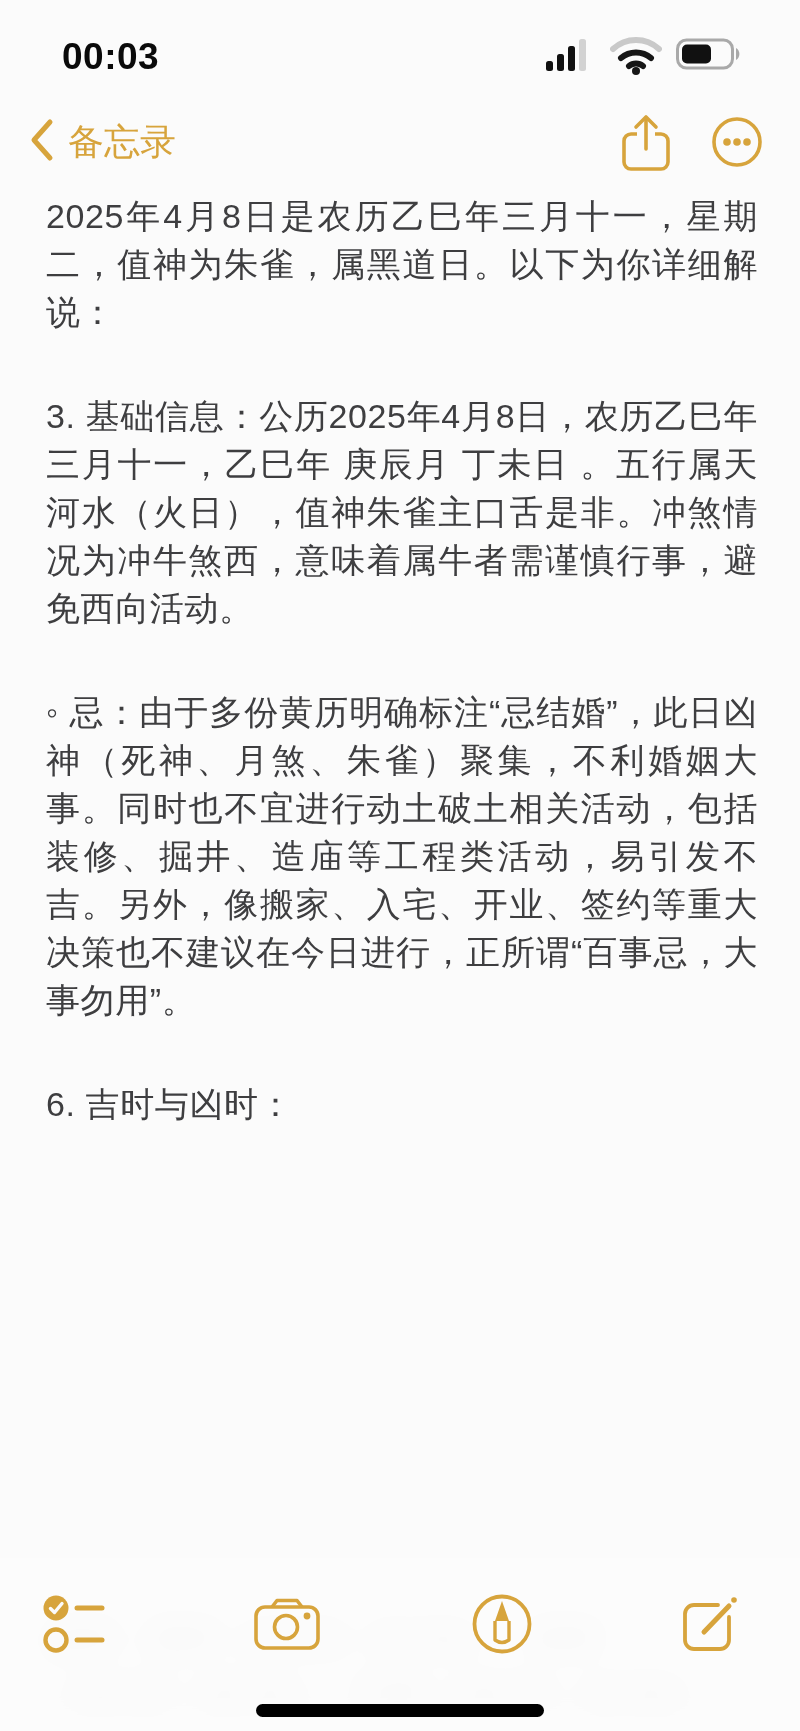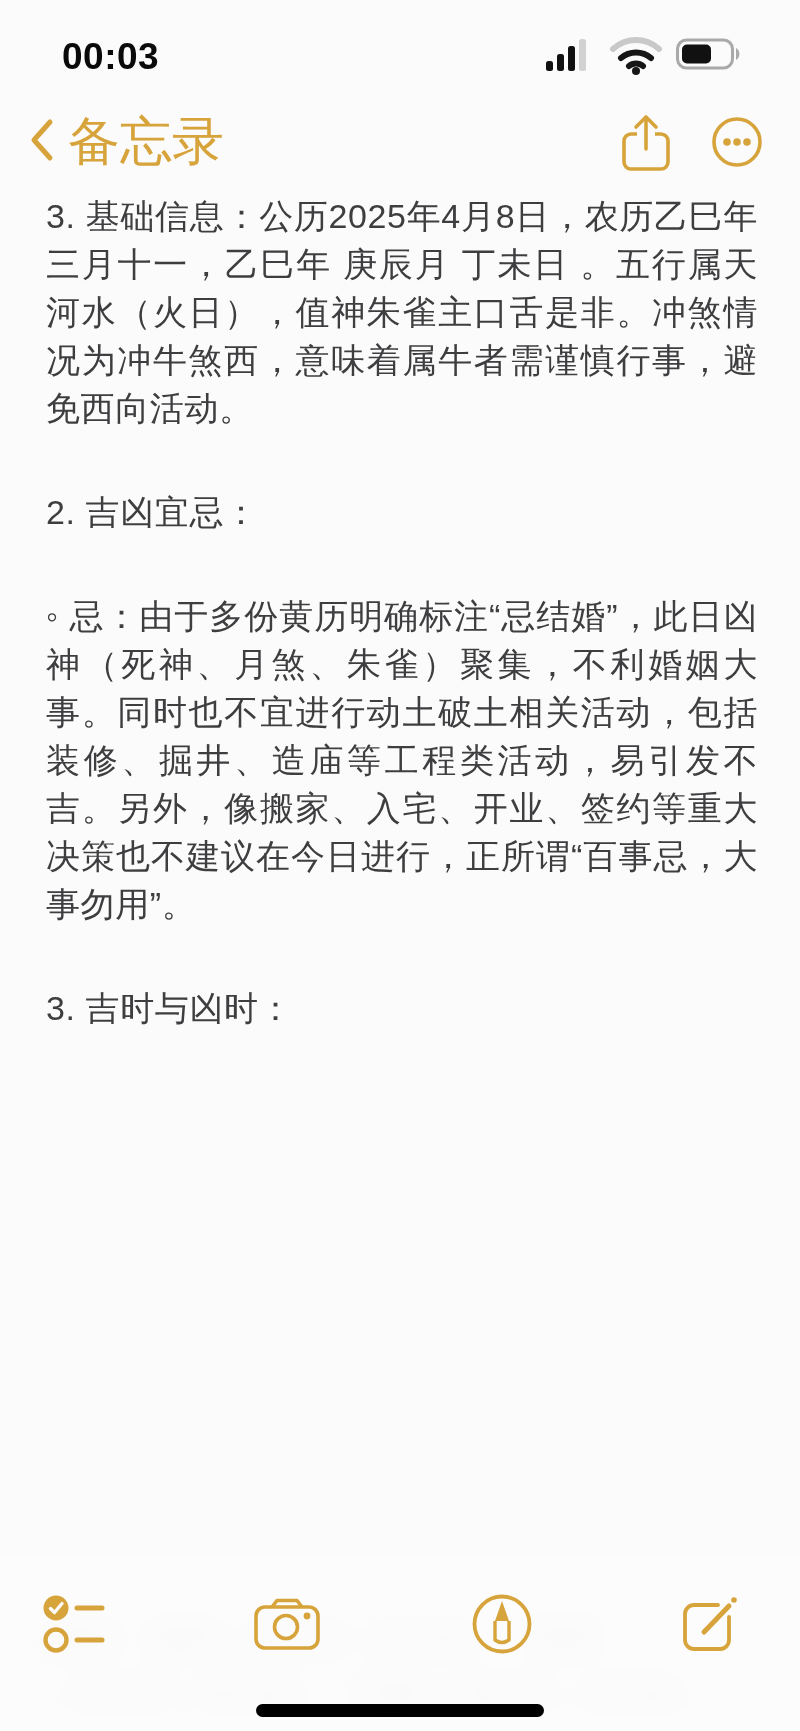--- a/index.html
+++ b/index.html
@@ -18,21 +18,21 @@
   }
   .status-time{ font-size:37px; font-weight:700; color:#0a0a0a; letter-spacing:0.5px; }
   .status-icons{ display:flex; align-items:center; gap:14px; }
   
   .nav-bar{
     position:absolute; top:100px; left:0; right:0; height:84px;
     display:flex; align-items:center; justify-content:space-between;
     padding:0 36px 0 28px;
   }
   .nav-back{ display:flex; align-items:center; gap:14px; cursor:pointer; }
-  .nav-back-label{ font-size:52px; color:#d7a43c; }
+  .nav-back-label{ font-size:36px; color:#d7a43c; }
   .nav-actions{ display:flex; align-items:center; gap:40px; }
   
   .note-content{
     position:absolute; top:192px; left:46px; right:42px; z-index:1;
   }
   .para{
     font-size:34px; line-height:48px; color:#3e3e40;
     letter-spacing:0.6px; margin:0 0 56px 0;
     text-align:justify;
   }
@@ -118,24 +118,24 @@
         <circle cx="27" cy="27" r="23" fill="none" stroke="#d7a43c" stroke-width="3.6"></circle>
         <circle cx="17" cy="27" r="3.8" fill="#d7a43c"></circle>
         <circle cx="27" cy="27" r="3.8" fill="#d7a43c"></circle>
         <circle cx="37" cy="27" r="3.8" fill="#d7a43c"></circle>
       </svg>
     </span>
   </div>
 </div>
 
 <div class="note-content">
+  <p class="para">2025年4月8日是农历乙巳年三月十一，星期二，值神为朱雀，属黑道日。以下为你详细解说：</p>
   <p class="para">3. 基础信息：公历2025年4月8日，农历乙巳年三月十一，乙巳年 庚辰月 丁未日 。五行属天河水（火日），值神朱雀主口舌是非。冲煞情况为冲牛煞西，意味着属牛者需谨慎行事，避免西向活动。</p>
-  <p class="para">2. 吉凶宜忌：</p>
   <p class="para">◦ 忌：由于多份黄历明确标注“忌结婚”，此日凶神（死神、月煞、朱雀）聚集，不利婚姻大事。同时也不宜进行动土破土相关活动，包括装修、掘井、造庙等工程类活动，易引发不吉。另外，像搬家、入宅、开业、签约等重大决策也不建议在今日进行，正所谓“百事忌，大事勿用”。</p>
-  <p class="para">3. 吉时与凶时：</p>
+  <p class="para">6. 吉时与凶时：</p>
 </div>
 
 <div class="behind-toolbar-text">
   <div>吉时：寅时（03:00 - 04:59）、卯时</div>
   <div>（05:00 - 06:59）、巳时（09:00 - 10:59）</div>
 </div>
 
 <div class="toolbar">
   <div class="toolbar-row">
     <span class="tool-btn">

